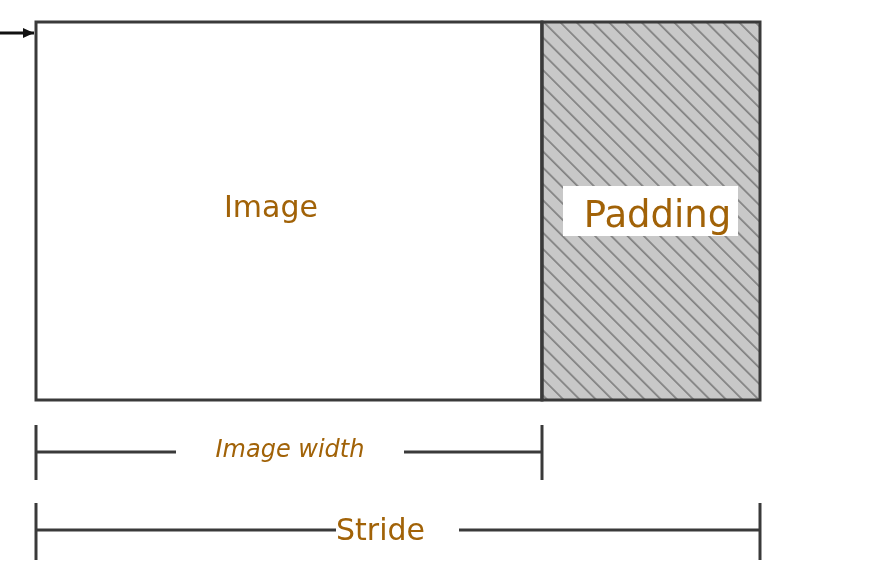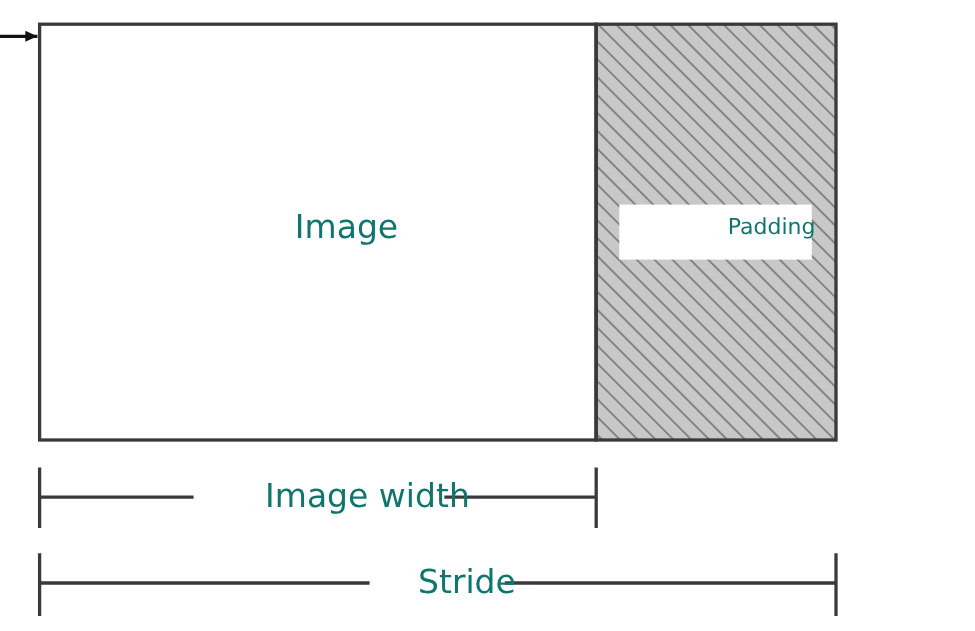--- a/index.html
+++ b/index.html
@@ -28,26 +28,25 @@
   #diagram-svg {
     position: absolute;
     left: 0;
     top: 0;
     display: block;
   }
 
   .diagram-text {
     position: absolute;
     white-space: nowrap;
-    color: #0f766e;
+    color: #a16207;
     font-family: "DejaVu Sans", "Liberation Sans", sans-serif;
     font-weight: 400;
     line-height: 1;
     user-select: none;
-    padding-left: 44px;
   }
 
   
   #label-image {
     left: 0;
     top: 192px;
     width: 542px;
     text-align: center;
     font-size: 30px;
   }
@@ -60,39 +59,40 @@
     width: 175px;
     height: 50px;
     background: #ffffff;
   }
 
   #label-padding {
     left: 563px;
     top: 196px;
     width: 189px;
     text-align: center;
-    font-size: 20px;
+    font-size: 37px;
   }
 
   
   #image-width-label-plate {
     position: absolute;
     left: 176px;
     top: 432px;
     width: 228px;
     height: 42px;
     background: #ffffff;
   }
 
   #label-image-width {
     left: 176px;
     top: 437px;
     width: 228px;
     text-align: center;
-    font-size: 30px;
+    font-size: 24px;
+    font-style: italic;
   }
 
   
   #stride-label-plate {
     position: absolute;
     left: 336px;
     top: 510px;
     width: 123px;
     height: 42px;
     background: #ffffff;

